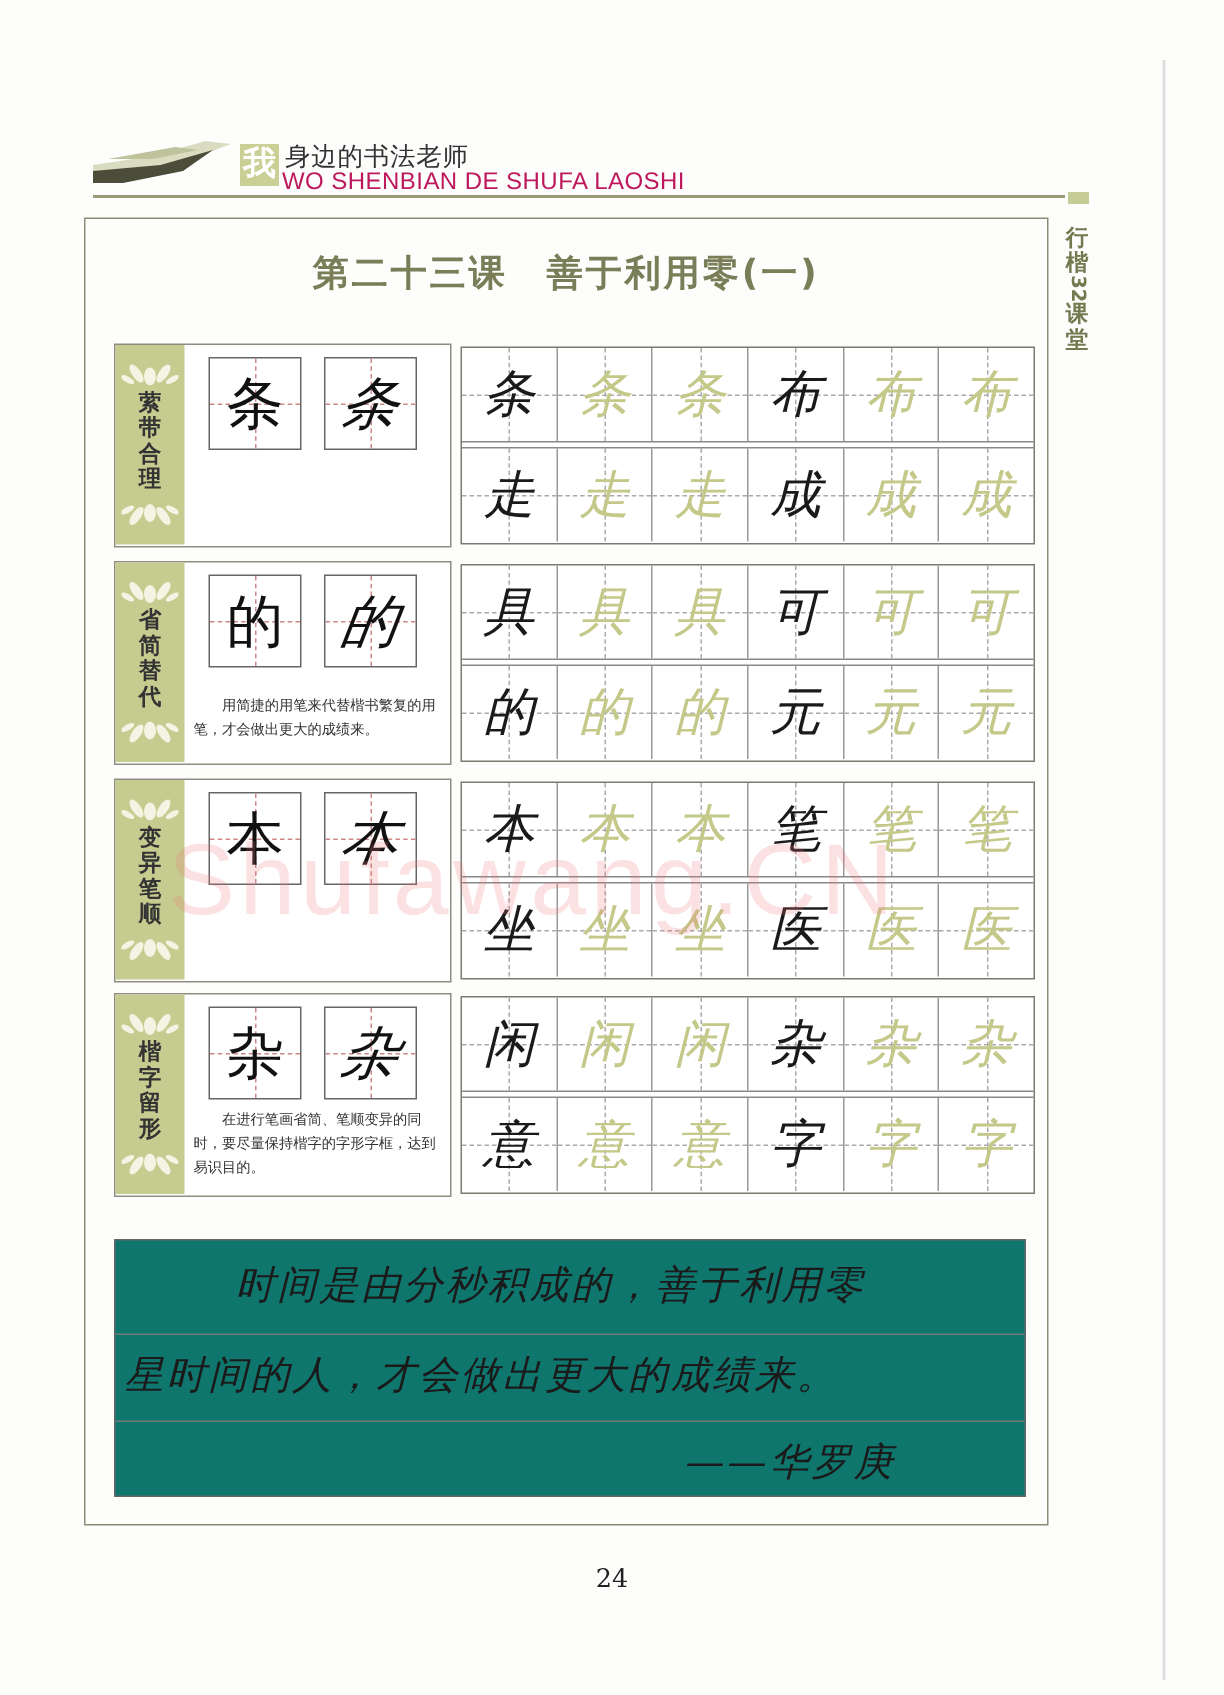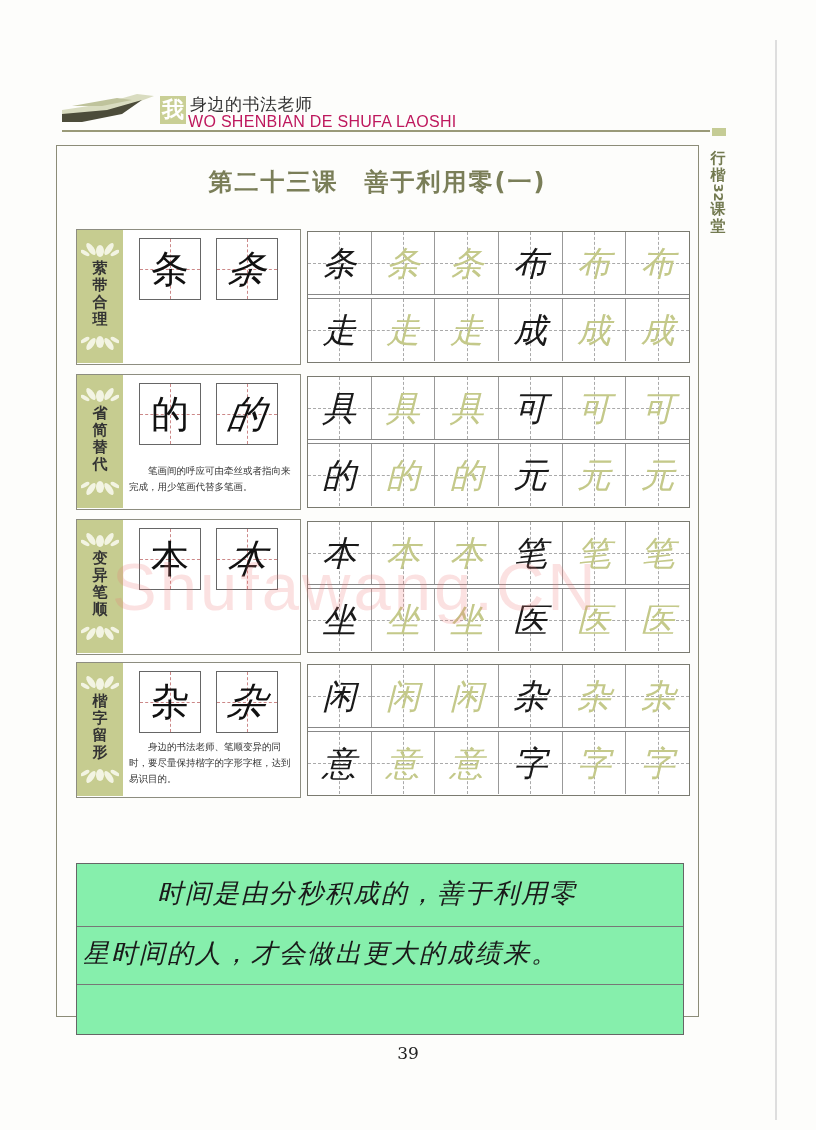--- a/index.html
+++ b/index.html
@@ -53,21 +53,21 @@
   .cell { position:relative; flex:1; border-right:1px solid #999; height:62px; }
   .cell:last-child { border-right:none; }
   .cell .gh { position:absolute; left:0; right:0; top:50%; border-top:1px dashed #aaa; }
   .cell .gv { position:absolute; top:0; bottom:0; left:50%; border-left:1px dashed #aaa; }
   .cell .ch { position:absolute; left:0; right:0; top:0; bottom:0; text-align:center; font-size:34px; line-height:62px;
               font-style:italic; }
   .ch.dark { color:#1a1a1a; }
   .ch.trace { color:#c4c98a; }
 
   
-  .quote-box { position:absolute; left:76px; top:863px; width:608px; height:172px; border:1.5px solid #666; box-sizing:border-box; background:#86efac; }
+  .quote-box { position:absolute; left:76px; top:826px; width:608px; height:172px; border:1.5px solid #666; box-sizing:border-box; background:#0f766e; }
   .q-line { position:absolute; left:0; right:0; height:1px; background:#777; }
   .q-text { position:absolute; font-size:26px; color:#1a1a1a; font-style:italic; letter-spacing:2px; white-space:nowrap; }
 
   .watermark { position:absolute; left:112px; top:548px; font-family:"Liberation Sans",sans-serif; font-size:67px;
                color:rgba(235,120,120,0.22); letter-spacing:3px; pointer-events:none; }
   .page-number { position:absolute; left:0; width:816px; top:1043px; text-align:center; font-size:17px; color:#222; }
 </style>
 </head>
 <body>
 
@@ -237,21 +237,21 @@
     <div class="model-box a">
         <div class="guide-h"></div>
         <div class="guide-v"></div>
         <div class="model-char">的</div>
       </div>
     <div class="model-box b">
         <div class="guide-h"></div>
         <div class="guide-v"></div>
         <div class="model-char cursive">的</div>
       </div>
-    <div class="desc" style="top:88px;">笔画间的呼应可由牵丝或者指向来完成，用少笔画代替多笔画。</div>
+    <div class="desc" style="top:88px;">用简捷的用笔来代替楷书繁复的用笔，才会做出更大的成绩来。</div>
   </div>
   <div class="grid">
     <div class="grid-row r1">
       <div class="cell">
           <div class="gh"></div>
           <div class="gv"></div>
           <div class="ch dark">具</div>
         </div>
       <div class="cell">
           <div class="gh"></div>
@@ -454,21 +454,21 @@
     <div class="model-box a">
         <div class="guide-h"></div>
         <div class="guide-v"></div>
         <div class="model-char">杂</div>
       </div>
     <div class="model-box b">
         <div class="guide-h"></div>
         <div class="guide-v"></div>
         <div class="model-char cursive">杂</div>
       </div>
-    <div class="desc">身边的书法老师、笔顺变异的同时，要尽量保持楷字的字形字框，达到易识目的。</div>
+    <div class="desc">在进行笔画省简、笔顺变异的同时，要尽量保持楷字的字形字框，达到易识目的。</div>
   </div>
   <div class="grid">
     <div class="grid-row r1">
       <div class="cell">
           <div class="gh"></div>
           <div class="gv"></div>
           <div class="ch dark">闲</div>
         </div>
       <div class="cell">
           <div class="gh"></div>
@@ -530,16 +530,17 @@
         </div>
     </div>
   </div>
 </div>
 
 <div class="quote-box">
   <div class="q-line" style="top:62px;"></div>
   <div class="q-line" style="top:120px;"></div>
   <div class="q-text" style="left:80px;top:12px;">时间是由分秒积成的，善于利用零</div>
   <div class="q-text" style="left:6px;top:72px;">星时间的人，才会做出更大的成绩来。</div>
+  <div class="q-text" style="left:380px;top:130px;">——华罗庚</div>
 </div>
 
 <div class="watermark">Shufawang.CN</div>
-<div class="page-number">39</div>
+<div class="page-number">24</div>
 
 </body></html>

